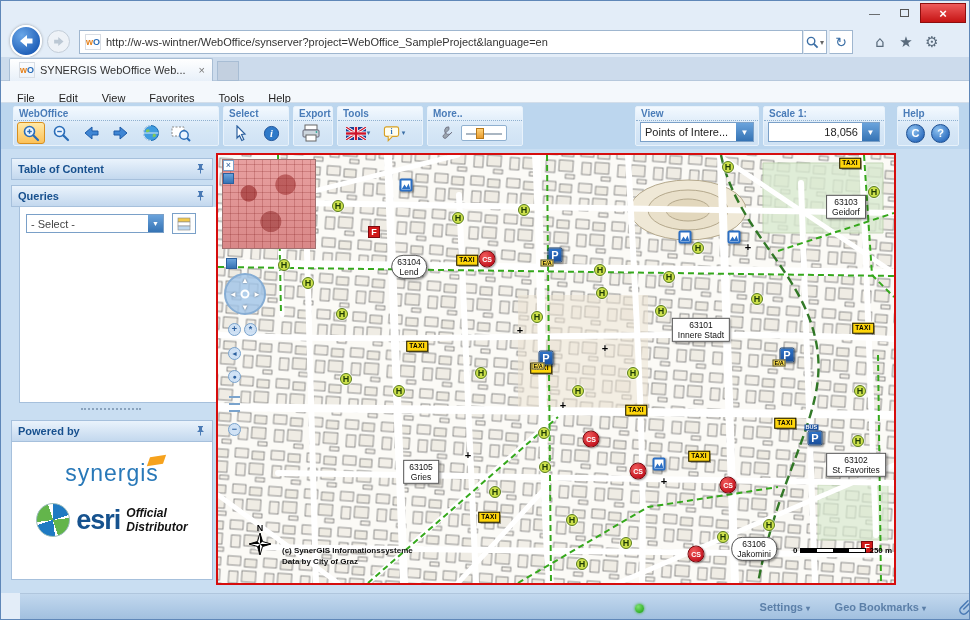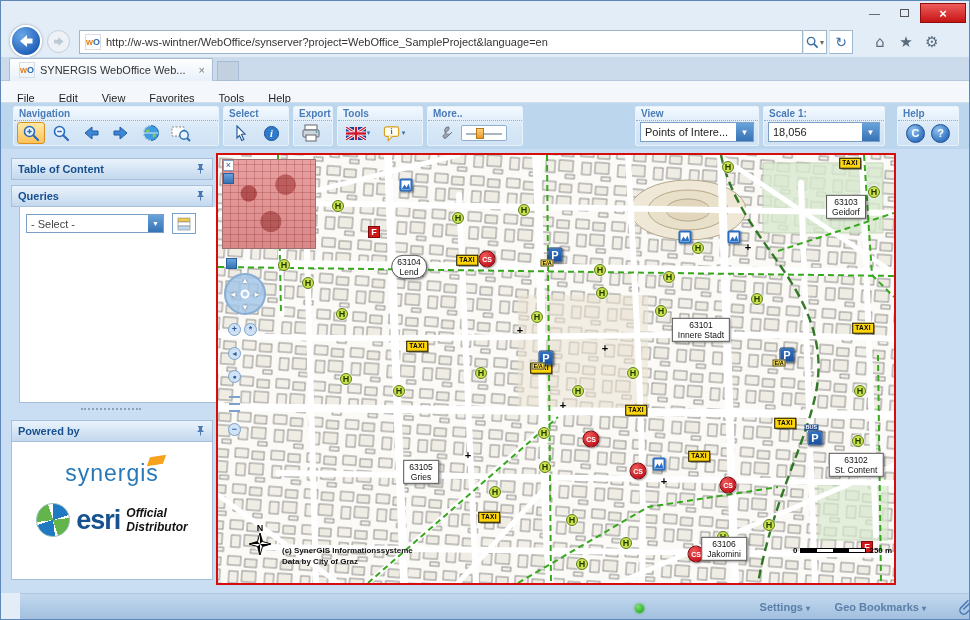--- a/index.html
+++ b/index.html
@@ -198,21 +198,21 @@
     <span class="menu-item">Edit</span>
     <span class="menu-item">View</span>
     <span class="menu-item">Favorites</span>
     <span class="menu-item">Tools</span>
     <span class="menu-item">Help</span>
   </div>
 
   <div class="toolbar">
 
     <div class="tb-sec" style="left:12px;width:206px;">
-      <div class="tb-h">Navigation</div>
+      <div class="tb-h">WebOffice</div>
       <div class="tb-icons">
         <div class="ti selected">
           <svg width="18" height="18" viewBox="0 0 18 18">
               <circle cx="7.5" cy="7.5" r="5" fill="#eaf4ff" stroke="#2a6db8" stroke-width="1.6"></circle>
               <line x1="11.5" y1="11.5" x2="16" y2="16" stroke="#2a6db8" stroke-width="2.2" stroke-linecap="round"></line>
               <line x1="5.2" y1="7.5" x2="9.8" y2="7.5" stroke="#2a6db8" stroke-width="1.4"></line>
               <line x1="7.5" y1="5.2" x2="7.5" y2="9.8" stroke="#2a6db8" stroke-width="1.4"></line>
             </svg>
         </div>
         <div class="ti">
@@ -329,21 +329,21 @@
           <span class="combo-text">Points of Intere...</span>
           <span class="combo-btn">▼</span>
         </div>
       </div>
     </div>
 
     <div class="tb-sec" style="left:762px;width:122px;">
       <div class="tb-h">Scale 1:</div>
       <div style="padding:1px 4px;">
         <div class="combo">
-          <span class="combo-text" style="">18,056</span>
+          <span class="combo-text" style="text-align:right;">18,056</span>
           <span class="combo-btn">▼</span>
         </div>
       </div>
     </div>
 
     <div class="tb-sec" style="left:896px;width:62px;">
       <div class="tb-h">Help</div>
       <div class="tb-icons" style="gap:6px;justify-content:center;">
         <div class="roundbtn">C</div>
         <div class="roundbtn">?</div>
@@ -554,23 +554,23 @@
             <div class="district" style="left: 483px; top: 175px;">
               <div class="d-code">63101</div>
               <div class="d-name">Innere Stadt</div>
             </div>
             <div class="district" style="left: 203px; top: 317px;">
               <div class="d-code">63105</div>
               <div class="d-name">Gries</div>
             </div>
             <div class="district" style="left: 638px; top: 310px;">
               <div class="d-code">63102</div>
-              <div class="d-name">St. Content</div>
-            </div>
-            <div class="district" style="left: 506px; top: 394px;">
+              <div class="d-name">St. Favorites</div>
+            </div>
+            <div class="district" style="left: 536px; top: 394px; border-radius: 11px;">
               <div class="d-code">63106</div>
               <div class="d-name">Jakomini</div>
             </div>
           </div>
 
         <div class="overview"></div>
         <div class="ov-ctrl" style="left:5px;top:5px;">×</div>
         <div class="ov-grid" style="left:5px;top:18px;"></div>
 
         <div class="ov-grid" style="left:8px;top:103px;"></div>

